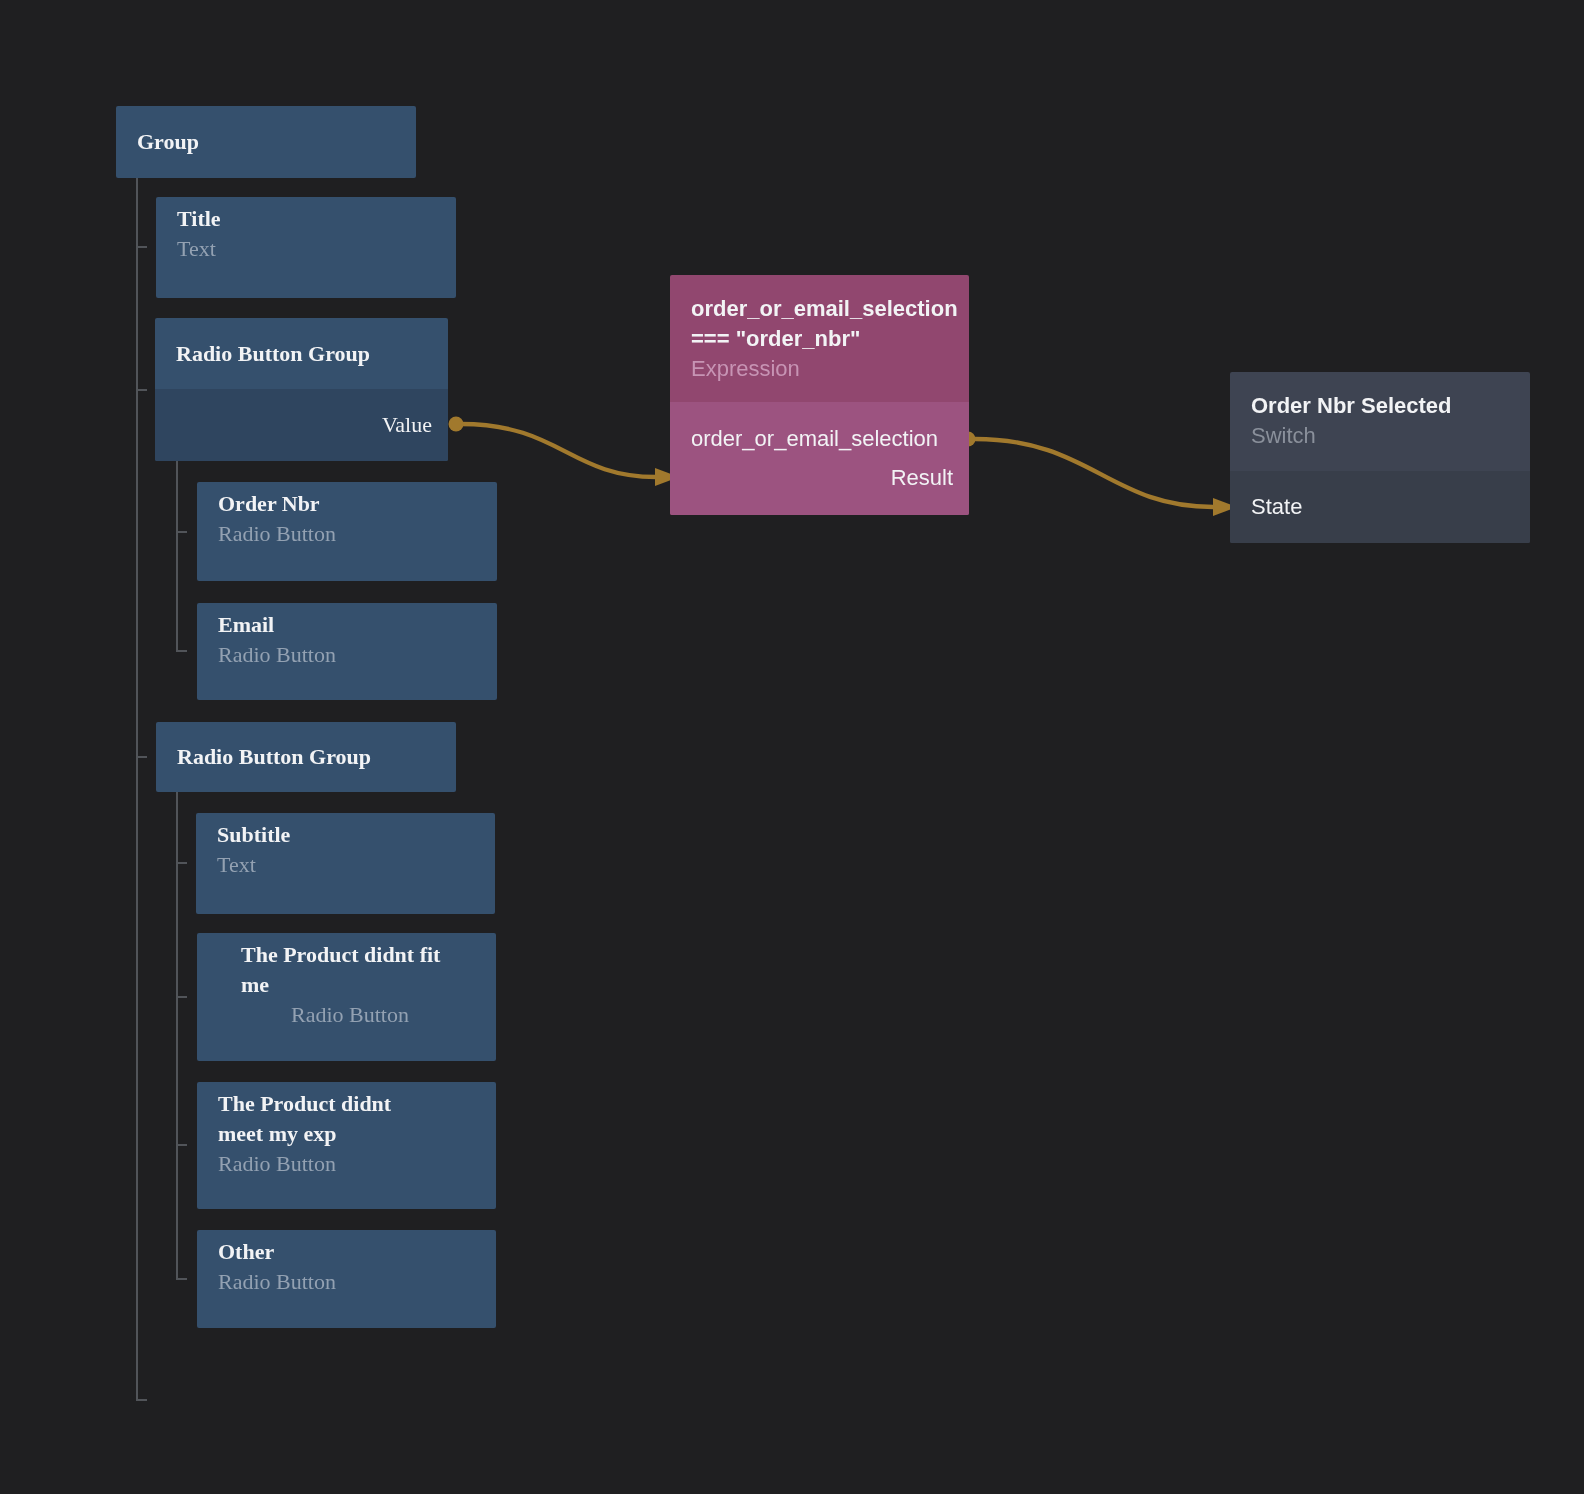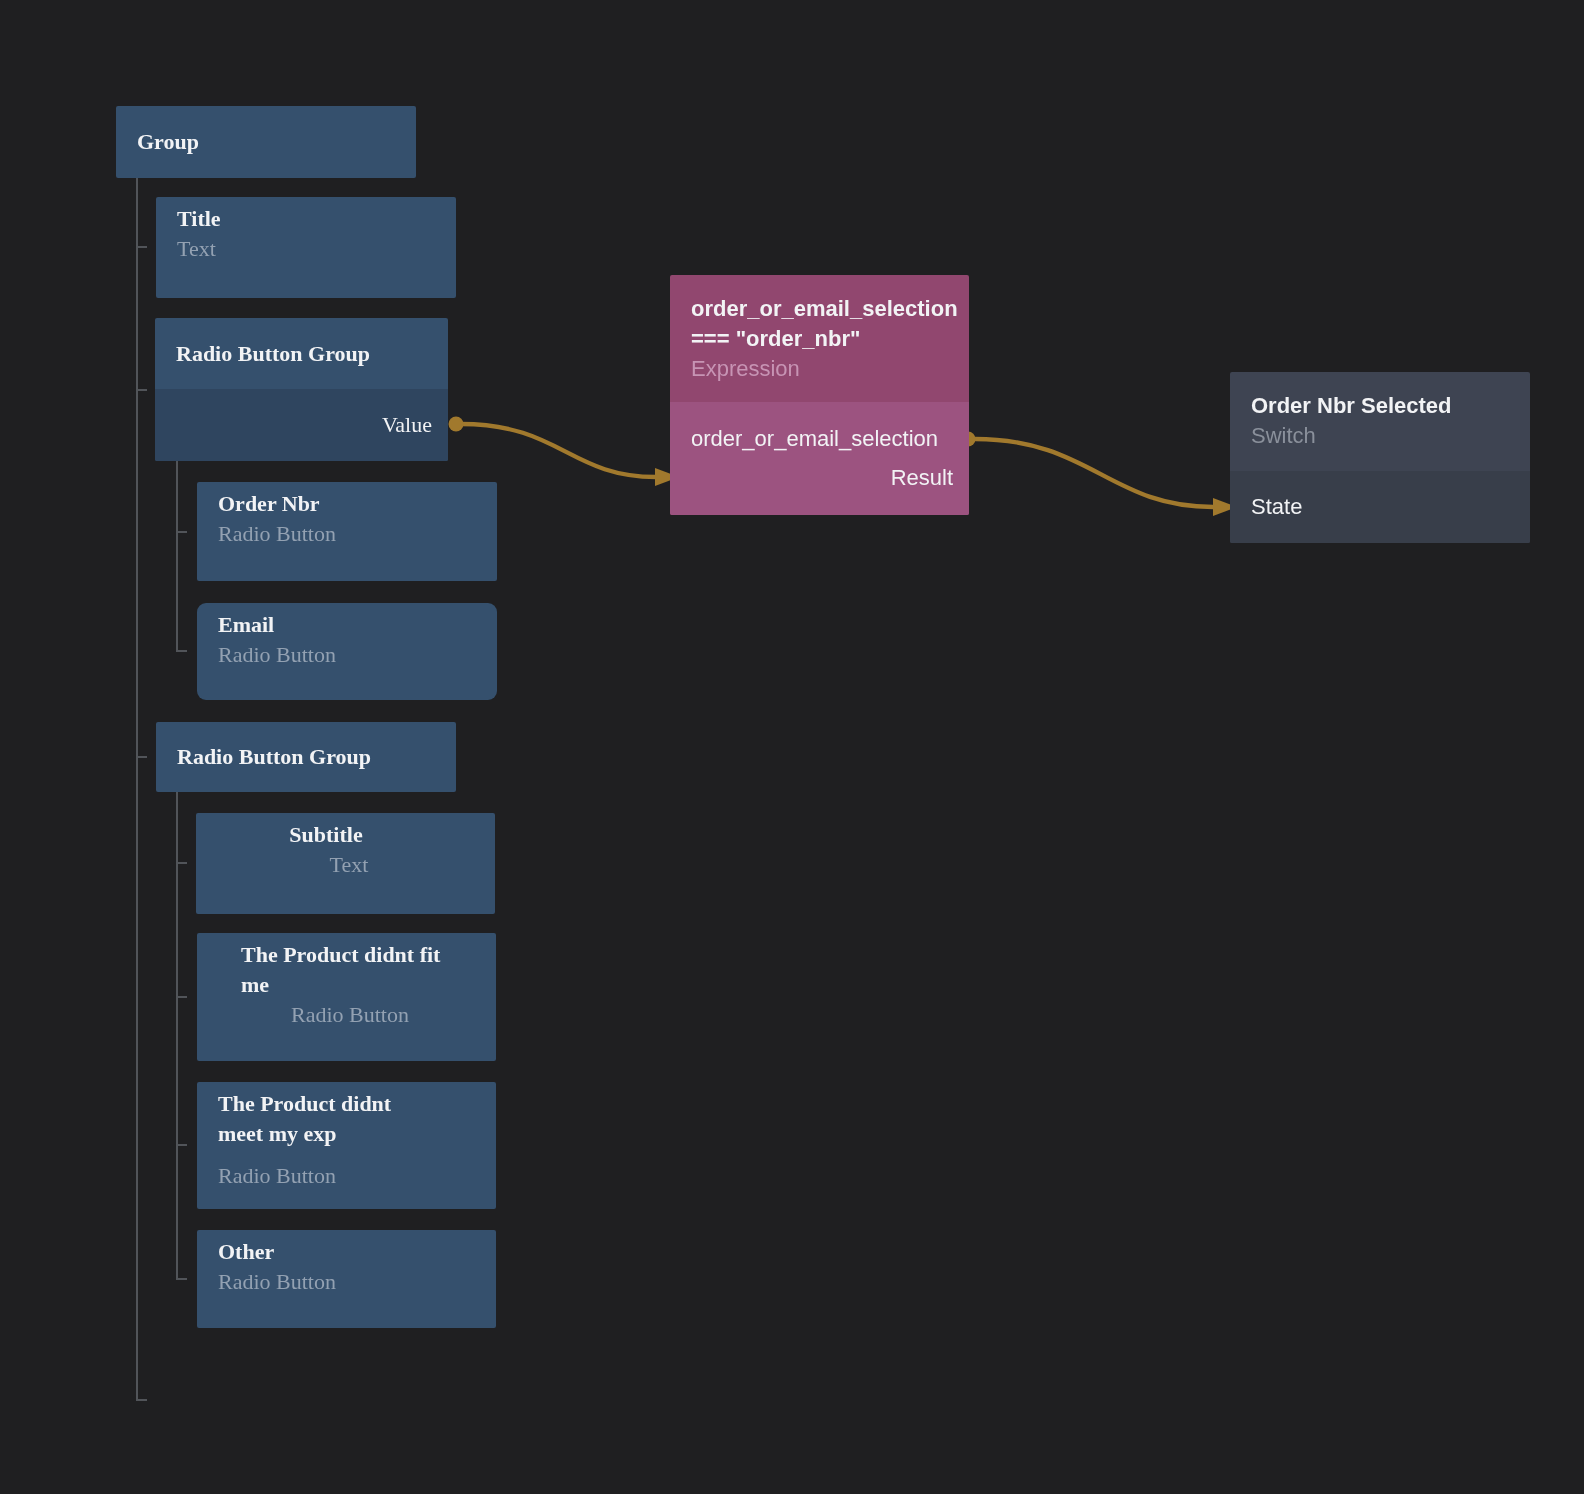--- a/index.html
+++ b/index.html
@@ -126,49 +126,49 @@
     </div>
   </div>
 
   <div class="node blue" style="left:197px; top:482px; width:300px; height:99px;">
     <div class="head multi" style="height:99px;">
       <div class="n-title">Order Nbr</div>
       <div class="n-sub sub-blue">Radio Button</div>
     </div>
   </div>
 
-  <div class="node blue" style="left:197px; top:603px; width:300px; height:97px;border-radius:9px;">
+  <div class="node blue" style="left:197px; top:603px; width:300px; height:97px;">
     <div class="head multi" style="height:97px;">
       <div class="n-title">Email</div>
       <div class="n-sub sub-blue">Radio Button</div>
     </div>
   </div>
 
   <div class="node blue" style="left:156px; top:722px; width:300px; height:70px;">
     <div class="head" style="height:70px;">
       <div class="n-title">Radio Button Group</div>
     </div>
   </div>
 
-  <div class="node blue" style="left:196px; top:813px; width:299px; height:101px;text-align:center;">
+  <div class="node blue" style="left:196px; top:813px; width:299px; height:101px;">
     <div class="head multi" style="height:101px;">
       <div class="n-title">Subtitle</div>
       <div class="n-sub sub-blue">Text</div>
     </div>
   </div>
 
   <div class="node blue" style="left:197px; top:933px; width:299px; height:128px;">
     <div class="head multi" style="height:128px;align-items:center;">
       <div class="n-title">The Product didnt fit me</div>
       <div class="n-sub sub-blue">Radio Button</div>
     </div>
   </div>
 
   <div class="node blue" style="left:197px; top:1082px; width:299px; height:127px;">
-    <div class="head multi" style="height:127px;gap:12px;">
+    <div class="head multi" style="height:127px;">
       <div class="n-title">The Product didnt meet my exp</div>
       <div class="n-sub sub-blue">Radio Button</div>
     </div>
   </div>
 
   <div class="node blue" style="left:197px; top:1230px; width:299px; height:98px;">
     <div class="head multi" style="height:98px;">
       <div class="n-title">Other</div>
       <div class="n-sub sub-blue">Radio Button</div>
     </div>

